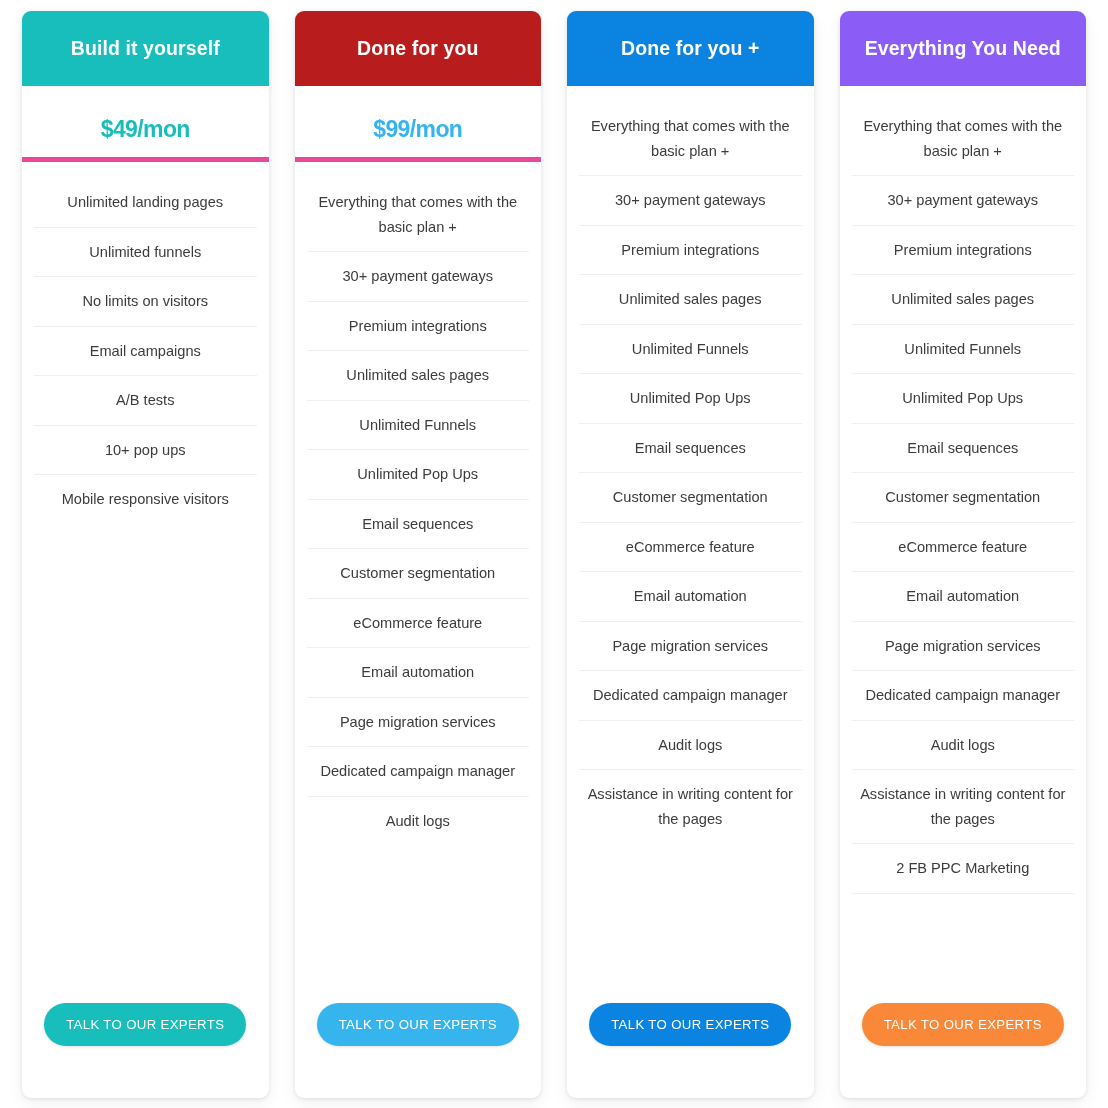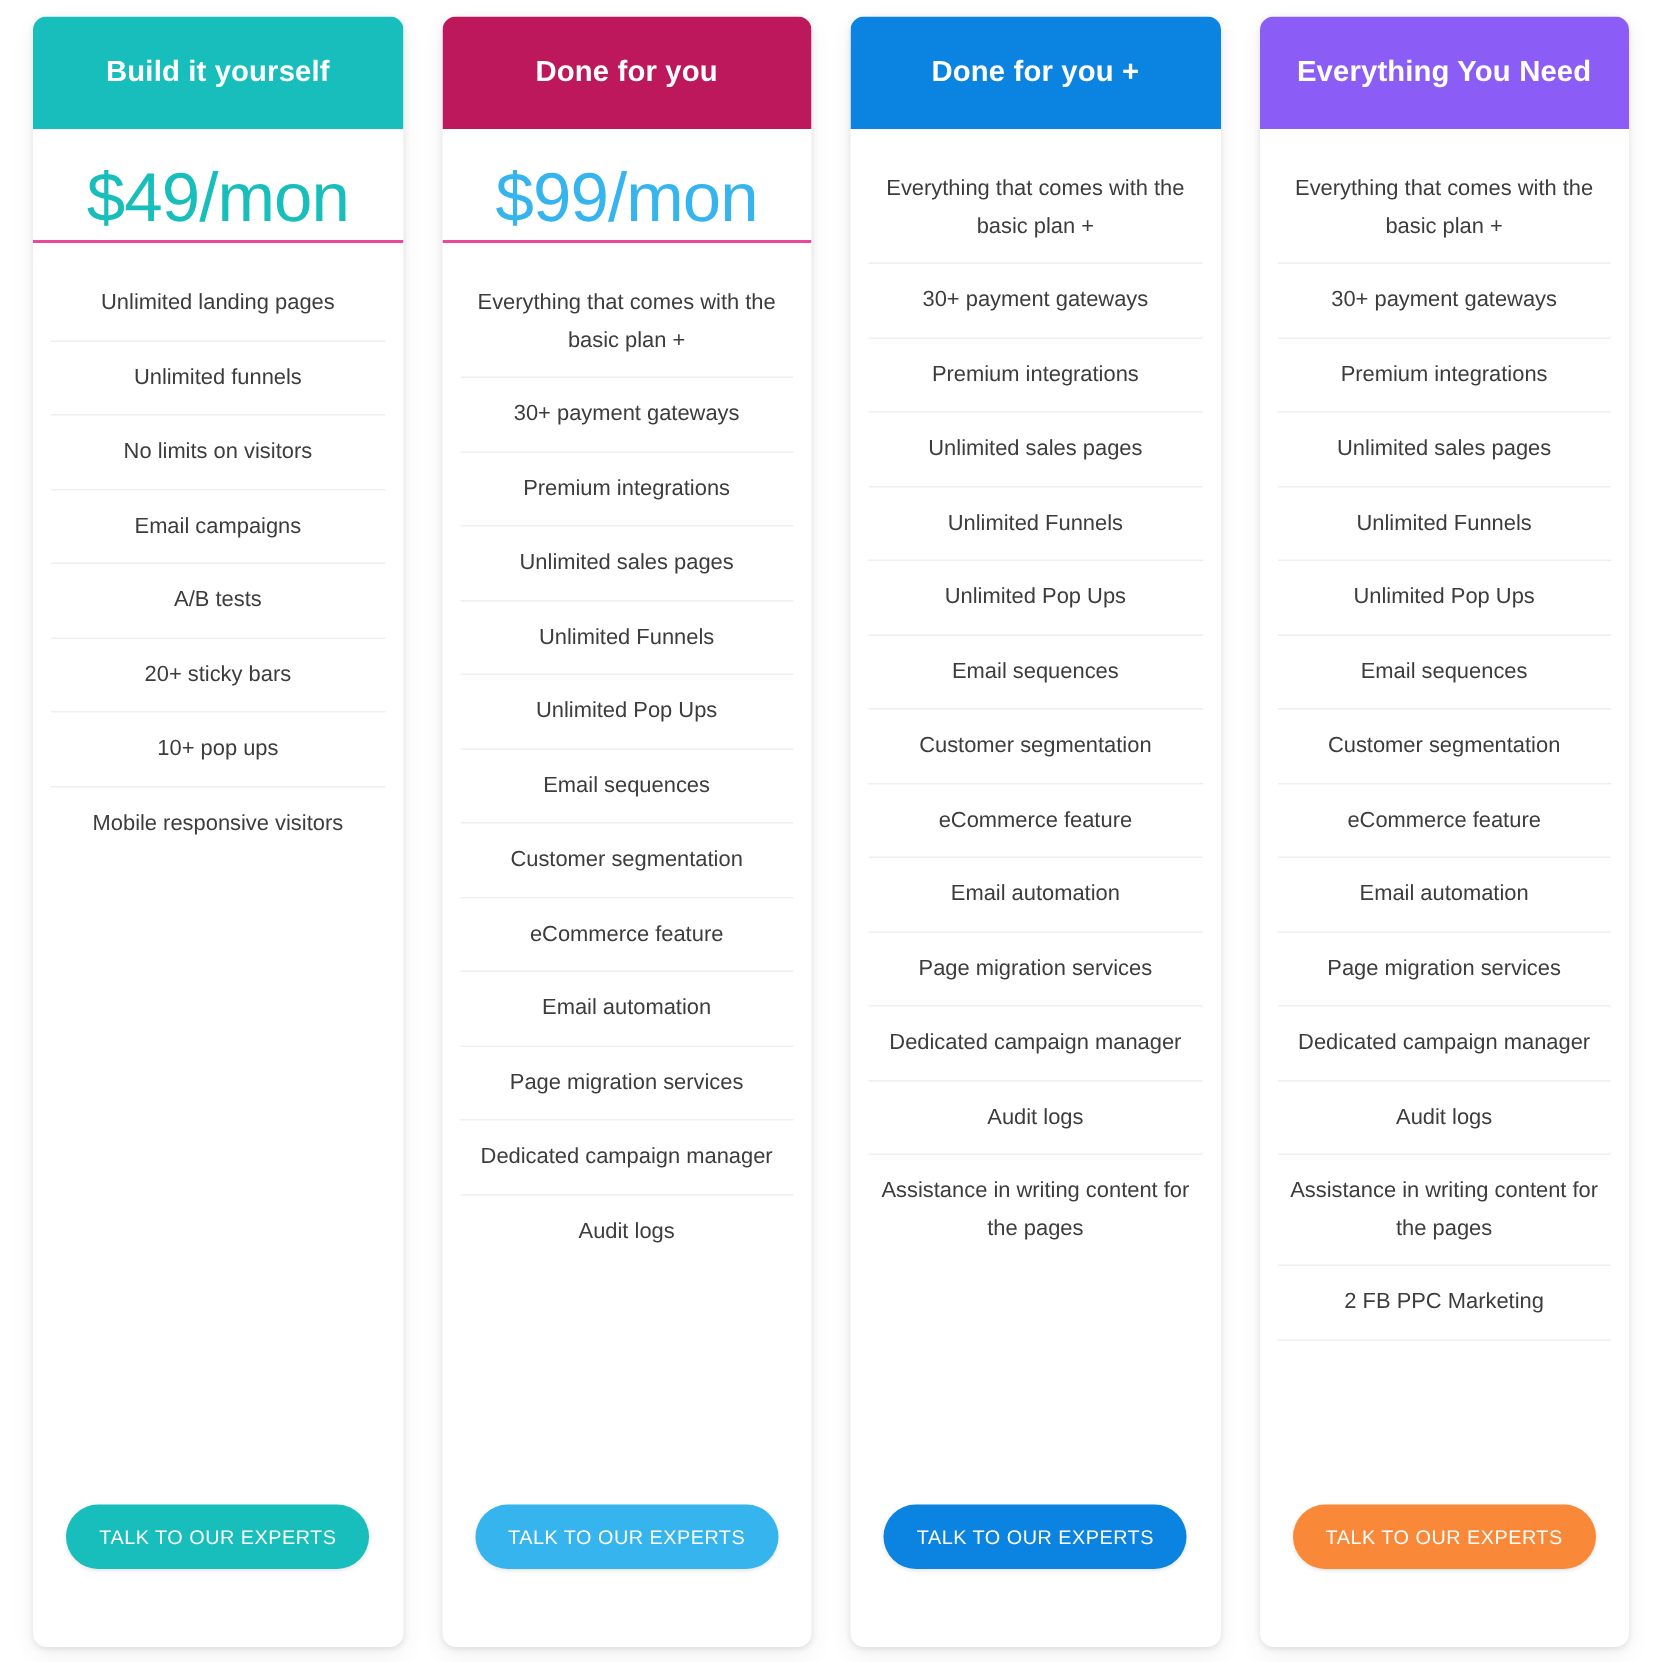--- a/index.html
+++ b/index.html
@@ -49,24 +49,24 @@
     text-align: center;
     padding: 0 10px;
     box-sizing: border-box;
   }
 
   .plan-price {
     height: 60px;
     display: flex;
     align-items: center;
     justify-content: center;
-    font-size: 46px;
-    font-weight: normal;
+    font-size: 23px;
+    font-weight: bold;
     letter-spacing: -0.6px;
-    border-bottom: 2px solid #ec4899;
+    border-bottom: 5px solid #ec4899;
     box-sizing: border-box;
   }
 
   .feature-list {
     display: flex;
     flex-direction: column;
     padding: 0 12px;
     box-sizing: border-box;
   }
 
@@ -123,31 +123,30 @@
 <div class="pricing-grid">
     <div class="plan-card">
       <div class="plan-header" style="background: rgb(23, 190, 187);">Build it yourself</div>
       <div class="plan-price" style="color: rgb(23, 190, 187);">$49/mon</div>
       <div class="feature-list">
         <div class="feature-row">Unlimited landing pages</div>
         <div class="feature-row">Unlimited funnels</div>
         <div class="feature-row">No limits on visitors</div>
         <div class="feature-row">Email campaigns</div>
         <div class="feature-row">A/B tests</div>
-        <div class="feature-row">20+ sticky bars</div>
         <div class="feature-row">10+ pop ups</div>
         <div class="feature-row last-row">Mobile responsive visitors</div>
       </div>
       <div class="card-spacer"></div>
       <div class="cta-wrap">
         <button class="cta-button" style="background: rgb(23, 190, 187);">TALK TO OUR EXPERTS</button>
       </div>
     </div>
     <div class="plan-card">
-      <div class="plan-header" style="background: #be185d;">Done for you</div>
+      <div class="plan-header" style="background: #b91c1c;">Done for you</div>
       <div class="plan-price" style="color: rgb(54, 180, 238);">$99/mon</div>
       <div class="feature-list">
         <div class="feature-row">Everything that comes with the basic plan +</div>
         <div class="feature-row">30+ payment gateways</div>
         <div class="feature-row">Premium integrations</div>
         <div class="feature-row">Unlimited sales pages</div>
         <div class="feature-row">Unlimited Funnels</div>
         <div class="feature-row">Unlimited Pop Ups</div>
         <div class="feature-row">Email sequences</div>
         <div class="feature-row">Customer segmentation</div>

